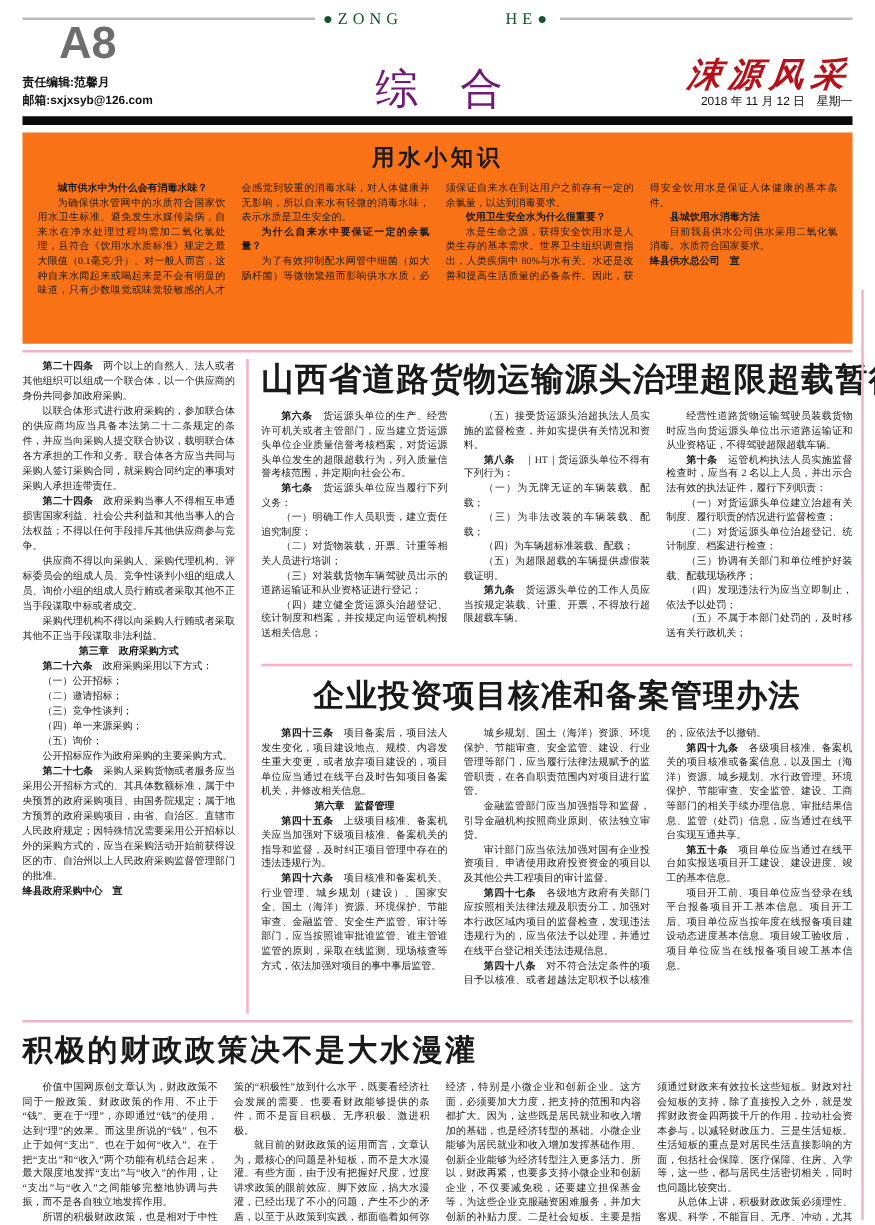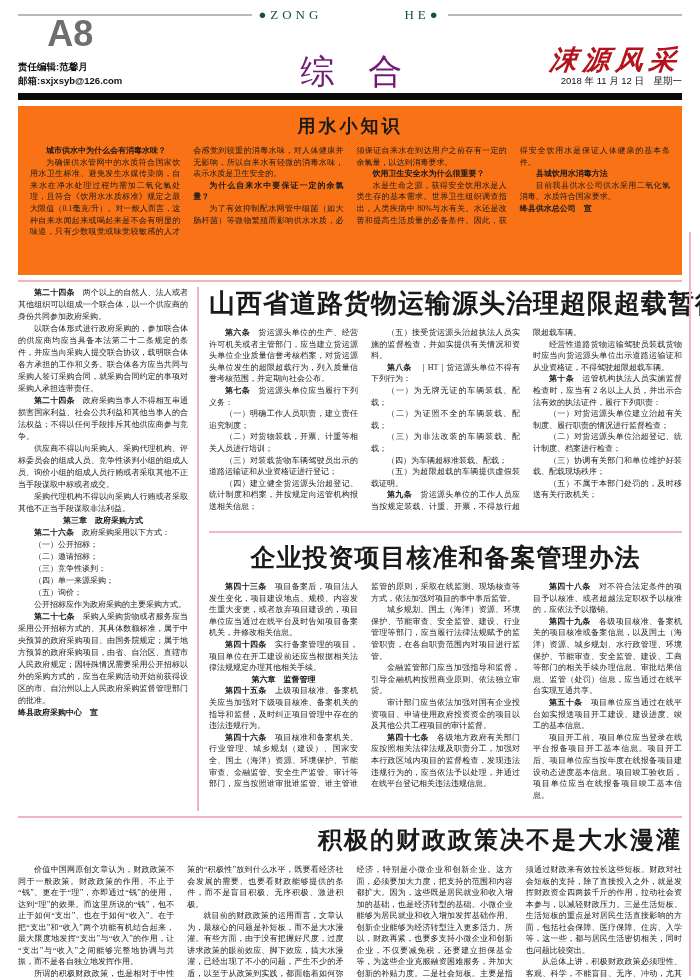--- a/index.html
+++ b/index.html
@@ -51,21 +51,21 @@
   #proc-body{font-size:8px;line-height:12px;}
 
   .big-title{text-align:center;font-weight:bold;font-size:26px;line-height:30px;margin:2px 0 8px 0;
              letter-spacing:1px;white-space:nowrap;}
   #transport-body{column-count:3;column-gap:13px;height:198px;overflow:hidden;font-size:8px;line-height:11.6px;}
   #invest-title{font-size:25px;margin-top:10px;}
   #invest-body{column-count:3;column-gap:13px;height:230px;overflow:hidden;font-size:8px;line-height:11.6px;}
 
   
   #fiscal{margin:6px 18px 0 18px;}
-  #fiscal-title{text-align:right;font-weight:bold;font-size:24px;margin:4px 0 8px 0;letter-spacing:2px;}
+  #fiscal-title{text-align:left;font-weight:bold;font-size:24px;margin:4px 0 8px 0;letter-spacing:2px;}
   #fiscal-body{column-count:4;column-gap:13px;height:206px;overflow:hidden;font-size:8px;line-height:11.5px;}
 </style>
 </head>
 <body>
 
 <div id="page">
 
   <div id="header">
     <div class="pinyin-row">
       <div class="rule"></div>
@@ -134,37 +134,36 @@
       <div id="transport-body">
           <p class="para body"><b>第六条</b>　货运源头单位的生产、经营许可机关或者主管部门，应当建立货运源头单位企业质量信誉考核档案，对货运源头单位发生的超限超载行为，列入质量信誉考核范围，并定期向社会公布。</p>
           <p class="para body"><b>第七条</b>　货运源头单位应当履行下列义务：</p>
           <p class="para body">（一）明确工作人员职责，建立责任追究制度；</p>
           <p class="para body">（二）对货物装载，开票、计重等相关人员进行培训；</p>
           <p class="para body">（三）对装载货物车辆驾驶员出示的道路运输证和从业资格证进行登记；</p>
           <p class="para body">（四）建立健全货运源头治超登记、统计制度和档案，并按规定向运管机构报送相关信息；</p>
           <p class="para body">（五）接受货运源头治超执法人员实施的监督检查，并如实提供有关情况和资料。</p>
           <p class="para body"><b>第八条</b>　｜HT｜货运源头单位不得有下列行为：</p>
           <p class="para body">（一）为无牌无证的车辆装载、配载；</p>
-          <p class="para body">（二）为证照不全的车辆装载、配载；</p>
           <p class="para body">（三）为非法改装的车辆装载、配载；</p>
           <p class="para body">（四）为车辆超标准装载、配载；</p>
           <p class="para body">（五）为超限超载的车辆提供虚假装载证明。</p>
           <p class="para body"><b>第九条</b>　货运源头单位的工作人员应当按规定装载、计重、开票，不得放行超限超载车辆。</p>
           <p class="para body">经营性道路货物运输驾驶员装载货物时应当向货运源头单位出示道路运输证和从业资格证，不得驾驶超限超载车辆。</p>
           <p class="para body"><b>第十条</b>　运管机构执法人员实施监督检查时，应当有 2 名以上人员，并出示合法有效的执法证件，履行下列职责：</p>
           <p class="para body">（一）对货运源头单位建立治超有关制度、履行职责的情况进行监督检查；</p>
           <p class="para body">（二）对货运源头单位治超登记、统计制度、档案进行检查；</p>
           <p class="para body">（三）协调有关部门和单位维护好装载、配载现场秩序；</p>
+          <p class="para body">（四）发现违法行为应当立即制止，依法予以处罚；</p>
           <p class="para body">（五）不属于本部门处罚的，及时移送有关行政机关；</p>
         </div>
       <div class="pink-hr" style="margin: 6px 0px; background: rgb(242, 180, 196);"></div>
       <div class="big-title" id="invest-title">企业投资项目核准和备案管理办法</div>
       <div id="invest-body">
           <p class="para body"><b>第四十三条</b>　项目备案后，项目法人发生变化，项目建设地点、规模、内容发生重大变更，或者放弃项目建设的，项目单位应当通过在线平台及时告知项目备案机关，并修改相关信息。</p>
-          <p class="para body"><b>第四十四条</b>　实行备案管理的项目，项目单位在开工建设前还应当根据相关法律法规规定办理其他相关手续。</p>
           <p class="para center">第六章　监督管理</p>
           <p class="para body"><b>第四十五条</b>　上级项目核准、备案机关应当加强对下级项目核准、备案机关的指导和监督，及时纠正项目管理中存在的违法违规行为。</p>
           <p class="para body"><b>第四十六条</b>　项目核准和备案机关、行业管理、城乡规划（建设）、国家安全、国土（海洋）资源、环境保护、节能审查、金融监管、安全生产监管、审计等部门，应当按照谁审批谁监管、谁主管谁监管的原则，采取在线监测、现场核查等方式，依法加强对项目的事中事后监管。</p>
           <p class="para body">城乡规划、国土（海洋）资源、环境保护、节能审查、安全监管、建设、行业管理等部门，应当履行法律法规赋予的监管职责，在各自职责范围内对项目进行监管。</p>
           <p class="para body">金融监管部门应当加强指导和监督，引导金融机构按照商业原则、依法独立审贷。</p>
           <p class="para body">审计部门应当依法加强对国有企业投资项目、申请使用政府投资资金的项目以及其他公共工程项目的审计监督。</p>
           <p class="para body"><b>第四十七条</b>　各级地方政府有关部门应按照相关法律法规及职责分工，加强对本行政区域内项目的监督检查，发现违法违规行为的，应当依法予以处理，并通过在线平台登记相关违法违规信息。</p>
           <p class="para body"><b>第四十八条</b>　对不符合法定条件的项目予以核准、或者超越法定职权予以核准的，应依法予以撤销。</p>
           <p class="para body"><b>第四十九条</b>　各级项目核准、备案机关的项目核准或备案信息，以及国土（海洋）资源、城乡规划、水行政管理、环境保护、节能审查、安全监管、建设、工商等部门的相关手续办理信息、审批结果信息、监管（处罚）信息，应当通过在线平台实现互通共享。</p>
           <p class="para body"><b>第五十条</b>　项目单位应当通过在线平台如实报送项目开工建设、建设进度、竣工的基本信息。</p>

